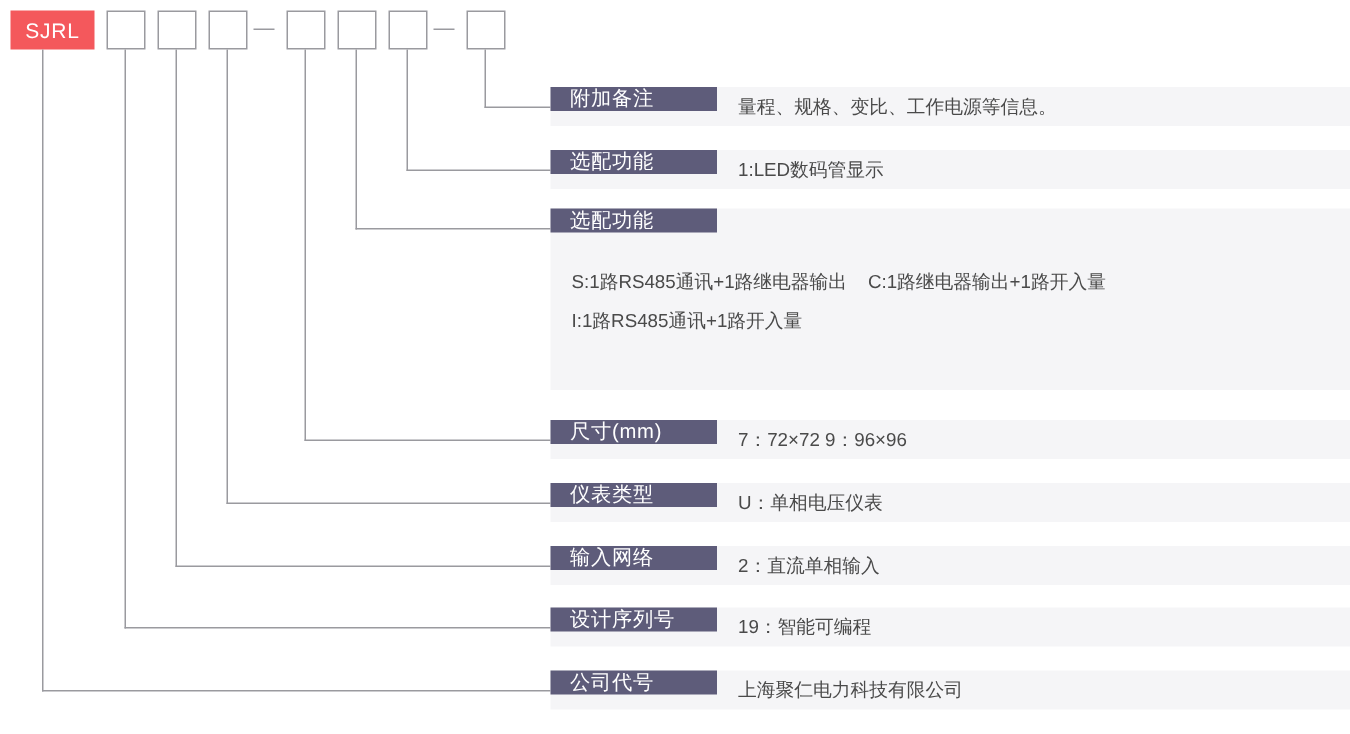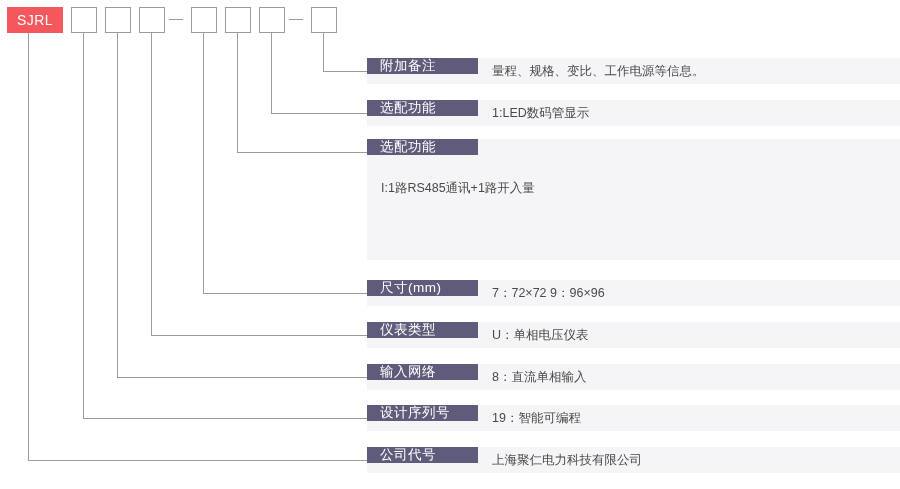--- a/index.html
+++ b/index.html
@@ -119,40 +119,41 @@
   <div class="row" style="top:100px;height:26px;">
     <div class="bg" style="height:26px;"></div>
     <div class="label">选配功能</div>
     <div class="value" style="width:486px;">1:LED数码管显示</div>
   </div>
 
   <div class="row block" style="top:139px;height:121px;">
     <div class="bg" style="height:121px;"></div>
     <div class="label">选配功能</div>
     <div class="lines">
+      <div>S:1路RS485通讯+1路继电器输出    C:1路继电器输出+1路开入量</div>
       <div>I:1路RS485通讯+1路开入量</div>
     </div>
   </div>
 
   <div class="row" style="top:280px;height:26px;">
     <div class="bg" style="height:26px;"></div>
     <div class="label">尺寸(mm)</div>
     <div class="value" style="width:422px;">7：72×72    9：96×96</div>
   </div>
 
   <div class="row" style="top:322px;height:26px;">
     <div class="bg" style="height:26px;"></div>
     <div class="label">仪表类型</div>
     <div class="value" style="width:422px;">U：单相电压仪表</div>
   </div>
 
   <div class="row" style="top:364px;height:26px;">
     <div class="bg" style="height:26px;"></div>
     <div class="label">输入网络</div>
-    <div class="value" style="width:422px;">8：直流单相输入</div>
+    <div class="value" style="width:422px;">2：直流单相输入</div>
   </div>
 
   <div class="row" style="top:405px;height:26px;">
     <div class="bg" style="height:26px;"></div>
     <div class="label">设计序列号</div>
     <div class="value" style="width:422px;">19：智能可编程</div>
   </div>
 
   <div class="row" style="top:447px;height:26px;">
     <div class="bg" style="height:26px;"></div>

